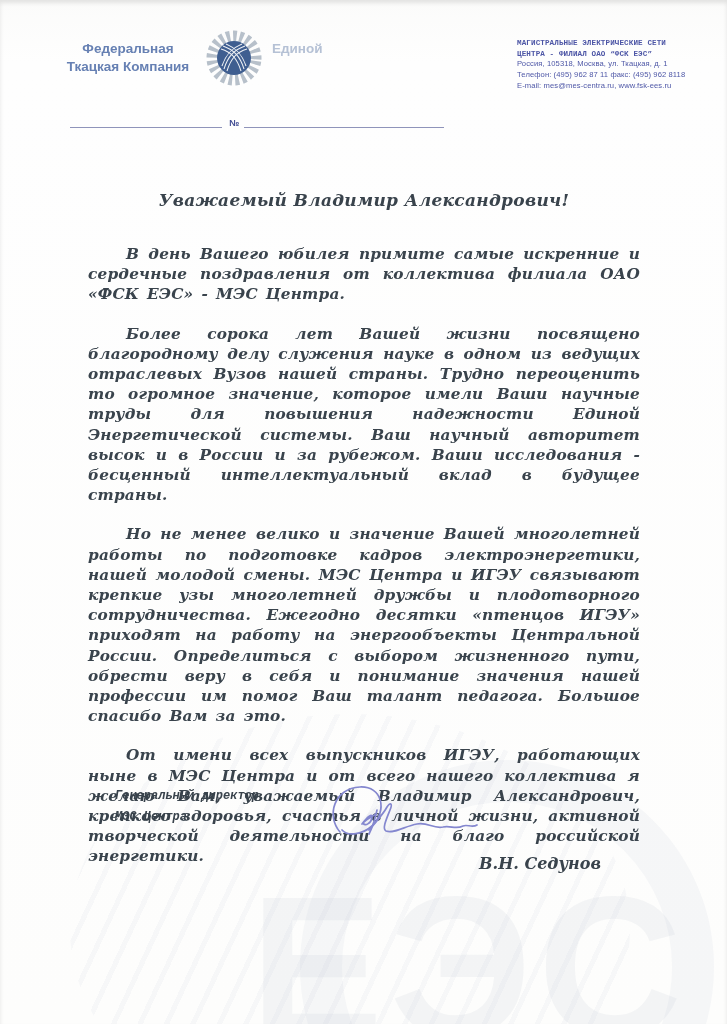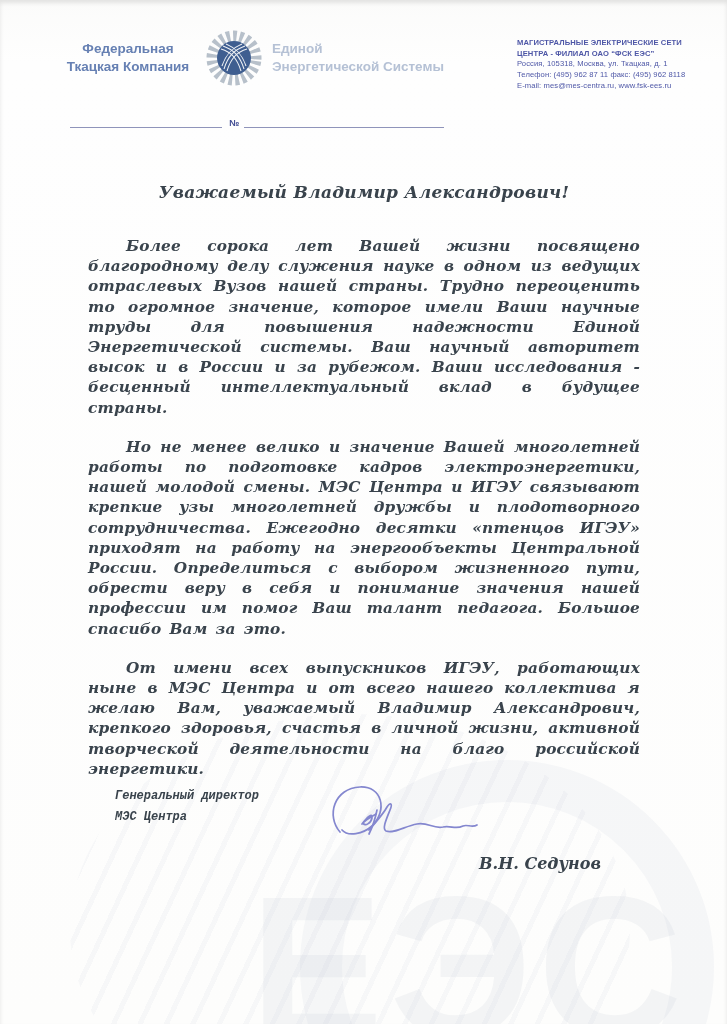--- a/index.html
+++ b/index.html
@@ -46,40 +46,40 @@
   .brand-right{
     position:absolute;top:40px;left:272px;width:230px;
     text-align:left;font-weight:bold;font-size:13.5px;line-height:1.3;
     color:#b5c1d5;z-index:2;
   }
   .contact{
     position:absolute;top:38px;left:517px;width:202px;
     font-size:7.6px;line-height:1.4;color:#4d56a6;z-index:2;
     letter-spacing:0.1px;
   }
-  .contact .c-bold{font-weight:bold;}
+  .contact .c-bold{font-weight:bold;font-family:Liberation Mono, monospace;}
   
   .ref-line{
     position:absolute;top:110px;left:70px;width:380px;height:18px;z-index:2;
     display:flex;align-items:flex-end;color:#3f4a92;font-size:9px;
   }
   .ref-line .rule{display:inline-block;border-bottom:1.2px solid #8f94ba;height:12px;}
   .ref-line .rule-left{width:152px;}
   .ref-line .rule-right{width:200px;}
   .ref-line .num{padding:0 5px 0 7px;font-weight:bold;}
   
   .letter{
     position:absolute;top:178px;left:88px;width:552px;z-index:2;
     font-family:"DejaVu Serif","Liberation Serif",serif;
     font-style:italic;font-weight:bold;
     color:#39434c;
   }
   .salutation{
     text-align:center;font-size:17px;letter-spacing:0.3px;
-    margin:4px 0 34px 0;
+    margin:12px 0 34px 0;
   }
   .letter p.body-par{
     margin:0 0 19px 0;
     font-size:15.3px;line-height:20.2px;
     text-align:justify;text-indent:38px;
     word-spacing:2.5px;letter-spacing:0.2px;
   }
   .letter p.last{margin-bottom:0;}
   
   .signoff{
@@ -121,39 +121,39 @@
         <path d="M18 38 C 22 26, 28 20, 38 16"></path>
         <path d="M40 41 C 36 28, 30 22, 19 18"></path>
         <path d="M37 43 C 33 30, 27 24, 17 21"></path>
         <path d="M42 38 C 38 26, 32 20, 22 16"></path>
       </g>
     </svg>
   </div>
 
   <div class="brand-right">
     <div>Единой</div>
-    <div>Энергетической Системы</div>
   </div>
 
   <div class="contact">
     <div class="c-bold">МАГИСТРАЛЬНЫЕ ЭЛЕКТРИЧЕСКИЕ СЕТИ</div>
     <div class="c-bold">ЦЕНТРА  -  ФИЛИАЛ  ОАО  “ФСК  ЕЭС”</div>
     <div>Россия, 105318, Москва, ул. Ткацкая, д. 1</div>
     <div>Телефон: (495) 962 87 11 факс: (495) 962 8118</div>
     <div>E-mail:  mes@mes-centra.ru,  www.fsk-ees.ru</div>
   </div>
 
   <div class="ref-line">
     <span class="rule rule-left"></span>
     <span class="num">№</span>
     <span class="rule rule-right"></span>
   </div>
 
   <div class="letter">
     <p class="salutation">Уважаемый  Владимир Александрович!</p>
+    <p class="body-par">В день Вашего юбилея примите самые искренние и сердечные поздравления от коллектива филиала ОАО «ФСК ЕЭС» - МЭС Центра.</p>
     <p class="body-par">Более сорока лет Вашей жизни посвящено благородному делу служения науке в одном из ведущих отраслевых Вузов нашей страны. Трудно переоценить то огромное значение, которое имели Ваши научные труды для повышения надежности Единой Энергетической системы. Ваш научный авторитет высок и в России и за рубежом. Ваши исследования - бесценный интеллектуальный вклад в будущее страны.</p>
     <p class="body-par">Но не менее велико и значение Вашей многолетней работы по подготовке кадров электроэнергетики, нашей молодой смены. МЭС Центра и ИГЭУ связывают крепкие узы многолетней дружбы и плодотворного сотрудничества. Ежегодно десятки «птенцов ИГЭУ» приходят на работу на энергообъекты Центральной России. Определиться с выбором жизненного пути, обрести веру в себя и понимание значения нашей профессии им помог Ваш талант педагога. Большое спасибо Вам за это.</p>
     <p class="body-par last">От имени всех выпускников ИГЭУ, работающих ныне в МЭС Центра и от всего нашего коллектива я желаю Вам, уважаемый Владимир Александрович, крепкого здоровья, счастья в личной жизни, активной творческой деятельности на благо российской энергетики.</p>
   </div>
 
   <div class="signoff">
     <div>Генеральный директор</div>
     <div>МЭС Центра</div>
   </div>
 

